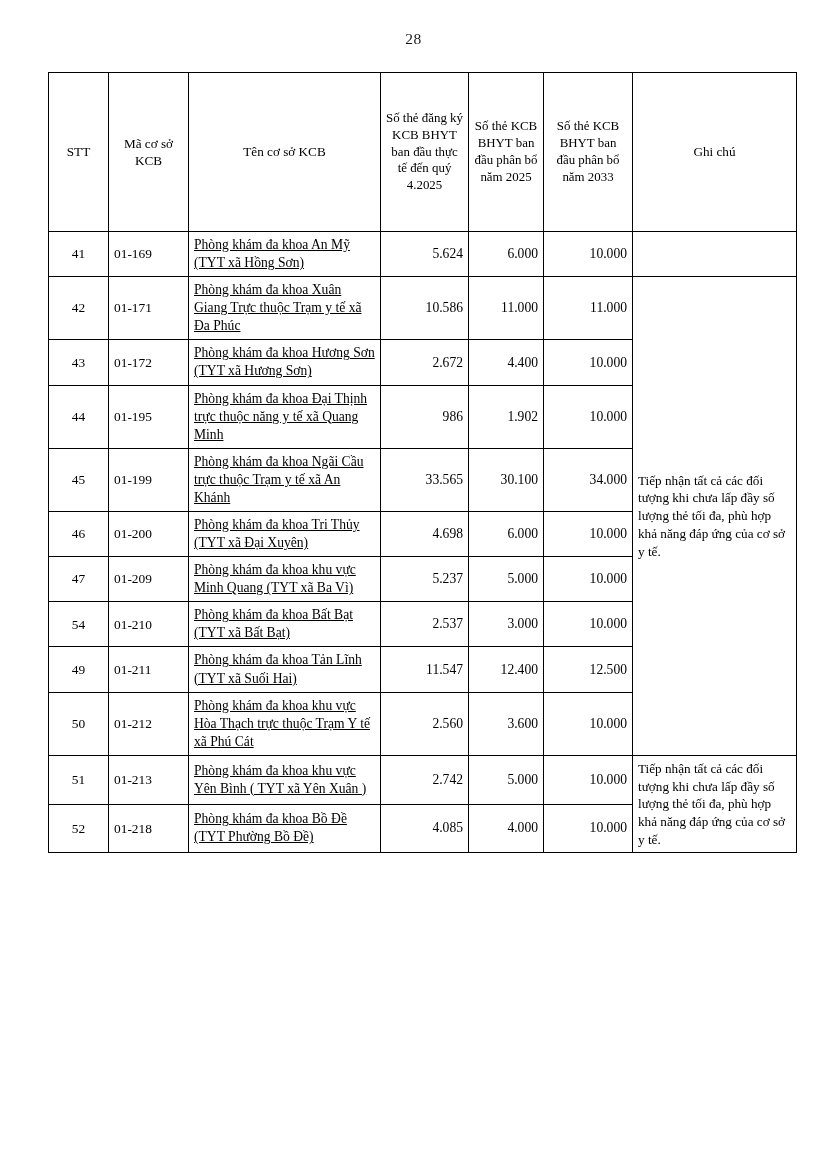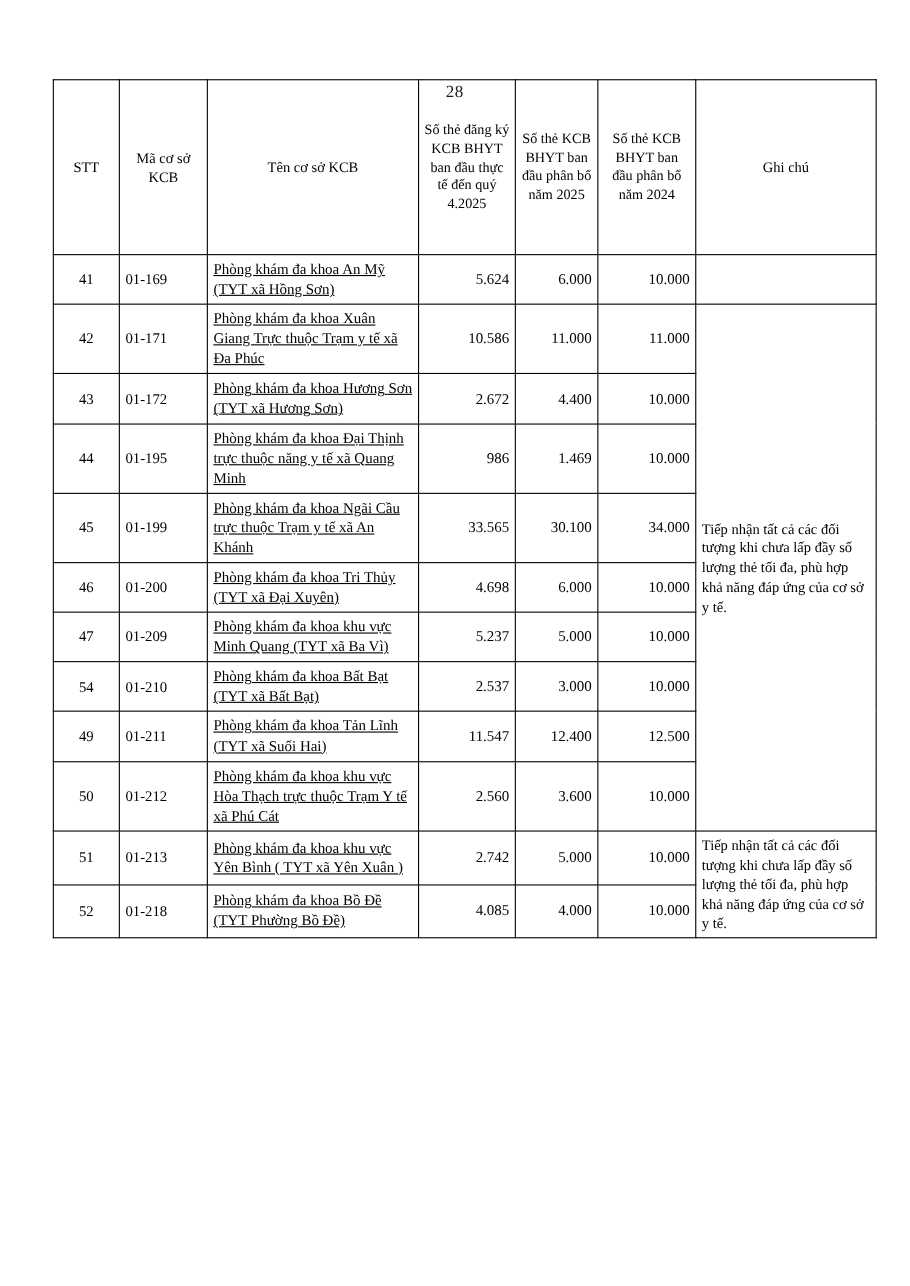--- a/index.html
+++ b/index.html
@@ -27,21 +27,20 @@
   .page-number {
     position: absolute;
     top: 30px;
     left: 0;
     width: 827px;
     text-align: center;
     font-size: 15.5px;
     font-family: "Liberation Serif", "DejaVu Serif", serif;
     color: #1a1a1a;
     letter-spacing: 0.5px;
-    margin-top: 45px;
   }
 
   .table-wrap {
     position: absolute;
     left: 48px;
     top: 72px;
     width: 748px;
   }
 
   table.kcb {
@@ -111,21 +110,21 @@
         <col class="c-num3">
         <col class="c-ghi">
       </colgroup>
       <thead>
         <tr>
           <th>STT</th>
           <th>Mã cơ sở KCB</th>
           <th>Tên cơ sở KCB</th>
           <th class="hdr-narrow">Số thẻ đăng ký KCB BHYT ban đầu thực tế đến quý 4.2025</th>
           <th class="hdr-narrow">Số thẻ KCB BHYT ban đầu phân bổ năm 2025</th>
-          <th class="hdr-narrow">Số thẻ KCB BHYT ban đầu phân bổ năm 2024</th>
+          <th class="hdr-narrow">Số thẻ KCB BHYT ban đầu phân bổ năm 2033</th>
           <th>Ghi chú</th>
         </tr>
       </thead>
       <tbody>
           <tr>
             <td class="stt">41</td>
             <td class="ma">01-169</td>
             <td class="ten">Phòng khám đa khoa An Mỹ  (TYT xã Hồng Sơn)</td>
             <td class="num">5.624</td>
             <td class="num">6.000</td>
@@ -147,21 +146,21 @@
             <td class="ten">Phòng khám đa khoa Hương Sơn  (TYT xã Hương Sơn)</td>
             <td class="num">2.672</td>
             <td class="num">4.400</td>
             <td class="num">10.000</td>
           </tr>
           <tr>
             <td class="stt">44</td>
             <td class="ma">01-195</td>
             <td class="ten">Phòng khám đa khoa Đại Thịnh trực thuộc năng y tế xã Quang Minh</td>
             <td class="num">986</td>
-            <td class="num">1.469</td>
+            <td class="num">1.902</td>
             <td class="num">10.000</td>
           </tr>
           <tr>
             <td class="stt">45</td>
             <td class="ma">01-199</td>
             <td class="ten">Phòng khám đa khoa Ngãi Cầu trực thuộc Trạm y tế xã An Khánh</td>
             <td class="num">33.565</td>
             <td class="num">30.100</td>
             <td class="num">34.000</td>
           </tr>

